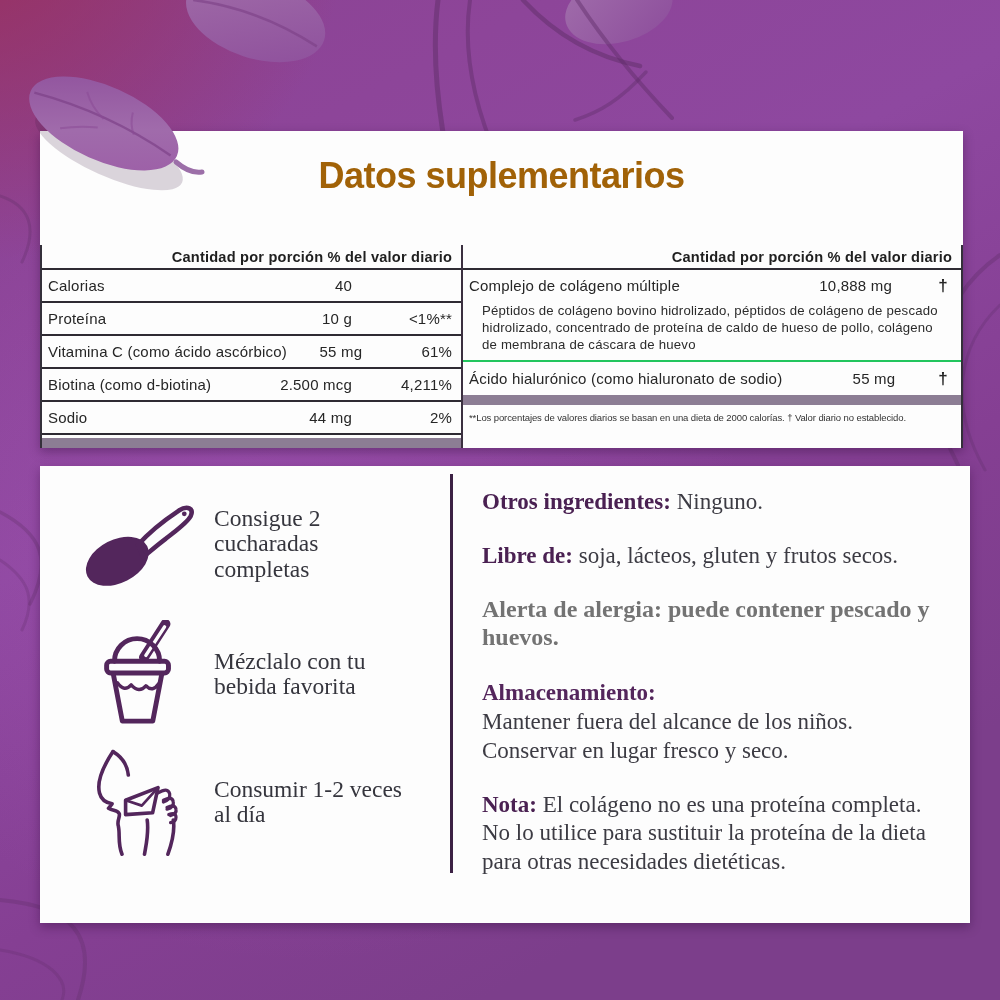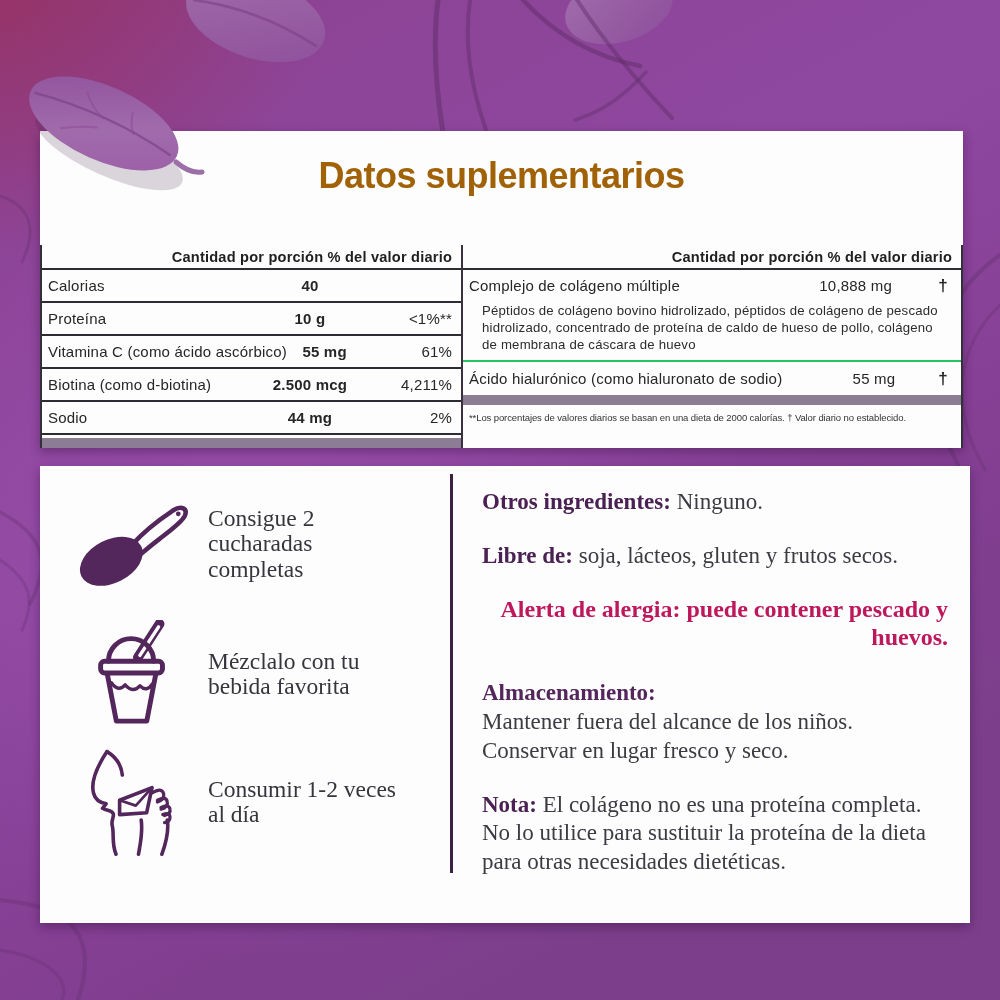--- a/index.html
+++ b/index.html
@@ -27,47 +27,47 @@
   .cols{flex:1;display:flex;position:relative;overflow:hidden;}
   .vline{position:absolute;left:419px;top:-11px;bottom:0;width:2px;background:#3b3040;z-index:2;}
   .lcol{width:419px;display:flex;flex-direction:column;}
   .rcol{flex:1;display:flex;flex-direction:column;overflow:hidden;}
   .thead{font-weight:bold;font-size:14.6px;color:#1f1f1f;text-align:right;
     padding:4px 9px 3px 0;border-bottom:2px solid #2e2b33;letter-spacing:.2px;white-space:nowrap;}
   .lrow{display:flex;align-items:center;height:31px;border-bottom:2px solid #2e2b33;
     font-size:15px;color:#262626;letter-spacing:.2px;padding-left:6px;}
   .lrow:last-of-type{border-bottom:none;}
   .lrow .nm{flex:1;white-space:nowrap;}
-  .lrow .amt{width:84px;text-align:center;white-space:nowrap;font-weight:bold;}
+  .lrow .amt{width:84px;text-align:right;white-space:nowrap;}
   .lrow .dvv{width:100px;text-align:right;padding-right:9px;white-space:nowrap;}
   .lbar{margin-top:auto;height:10px;background:#8c7d94;}
   .rrow{display:flex;align-items:center;font-size:15px;color:#262626;letter-spacing:.2px;padding-left:8px;}
   .rrow.r1{min-height:27px;padding-top:2px;}
   .rrow.r2{height:33px;}
   .rrow .nm{flex:1;white-space:nowrap;}
   .rrow .amt{width:120px;text-align:right;white-space:nowrap;}
   .rrow .dvv{width:56px;text-align:right;padding-right:13px;font-weight:bold;font-size:17px;}
   .detail{font-size:13.2px;line-height:1.3;color:#2c2c2c;letter-spacing:.2px;
     padding:3px 12px 7px 21px;border-bottom:2px solid #22c55e;}
   .rbar{height:10px;background:#8c7d94;}
   .footnote{flex:1;font-size:9.5px;letter-spacing:-.1px;color:#333;padding:7px 4px 0 8px;
     white-space:nowrap;overflow:hidden;border-radius:12px;}
 
   
   .vdiv{position:absolute;left:410px;top:8px;bottom:50px;width:2.5px;background:#3c2144;}
-  .step{position:absolute;left:34px;display:flex;align-items:center;height:116px;justify-content:flex-end;}
+  .step{position:absolute;left:40px;display:flex;align-items:center;height:116px;justify-content:flex-end;}
   .step .ic{width:120px;height:108px;flex:none;}
   .step .tx{width:192px;margin-left:14px;font-family:"Liberation Serif",serif;
     font-size:23.5px;line-height:1.08;color:#35353d;}
   .s1{top:20px}.s2{top:150px}.s3{top:278px}
   .info{position:absolute;left:442px;top:22px;right:22px;font-family:"Liberation Serif",serif;
     font-size:23px;color:#3c3b43;line-height:1.26;}
   .info p{margin:0 0 25px 0;}
   .lbl{font-weight:bold;color:#4a2152;}
-  .alerta{font-weight:bold;color:#be185d;font-size:24px;line-height:1.16;margin-bottom:27px!important;text-align:right;}
+  .alerta{font-weight:bold;color:#737373;font-size:24px;line-height:1.16;margin-bottom:27px!important;}
   .blocklbl{display:block;font-weight:bold;color:#54265c;}
   .ico-stroke{fill:none;stroke:#53265c;stroke-linecap:round;stroke-linejoin:round;}
 </style>
 </head>
 <body>
 
 <div class="stage">
 
   <svg class="decor" width="1000" height="1000" viewBox="0 0 1000 1000">
     <defs>

